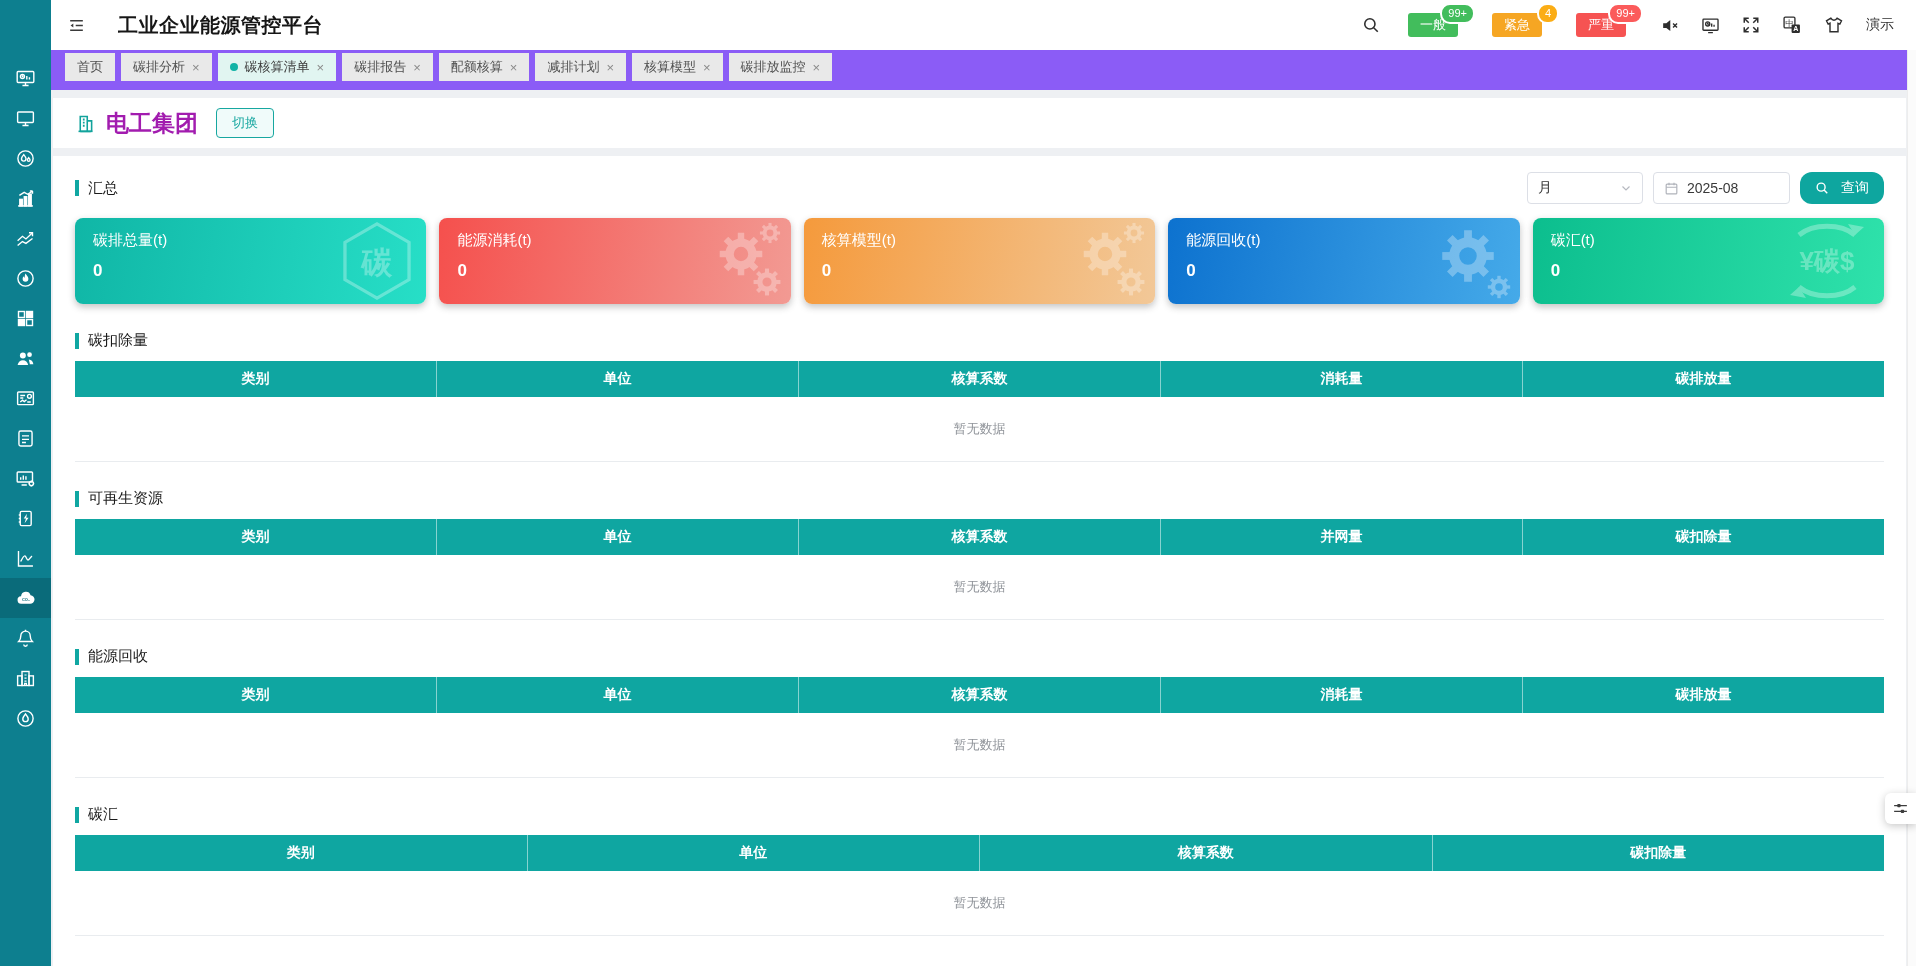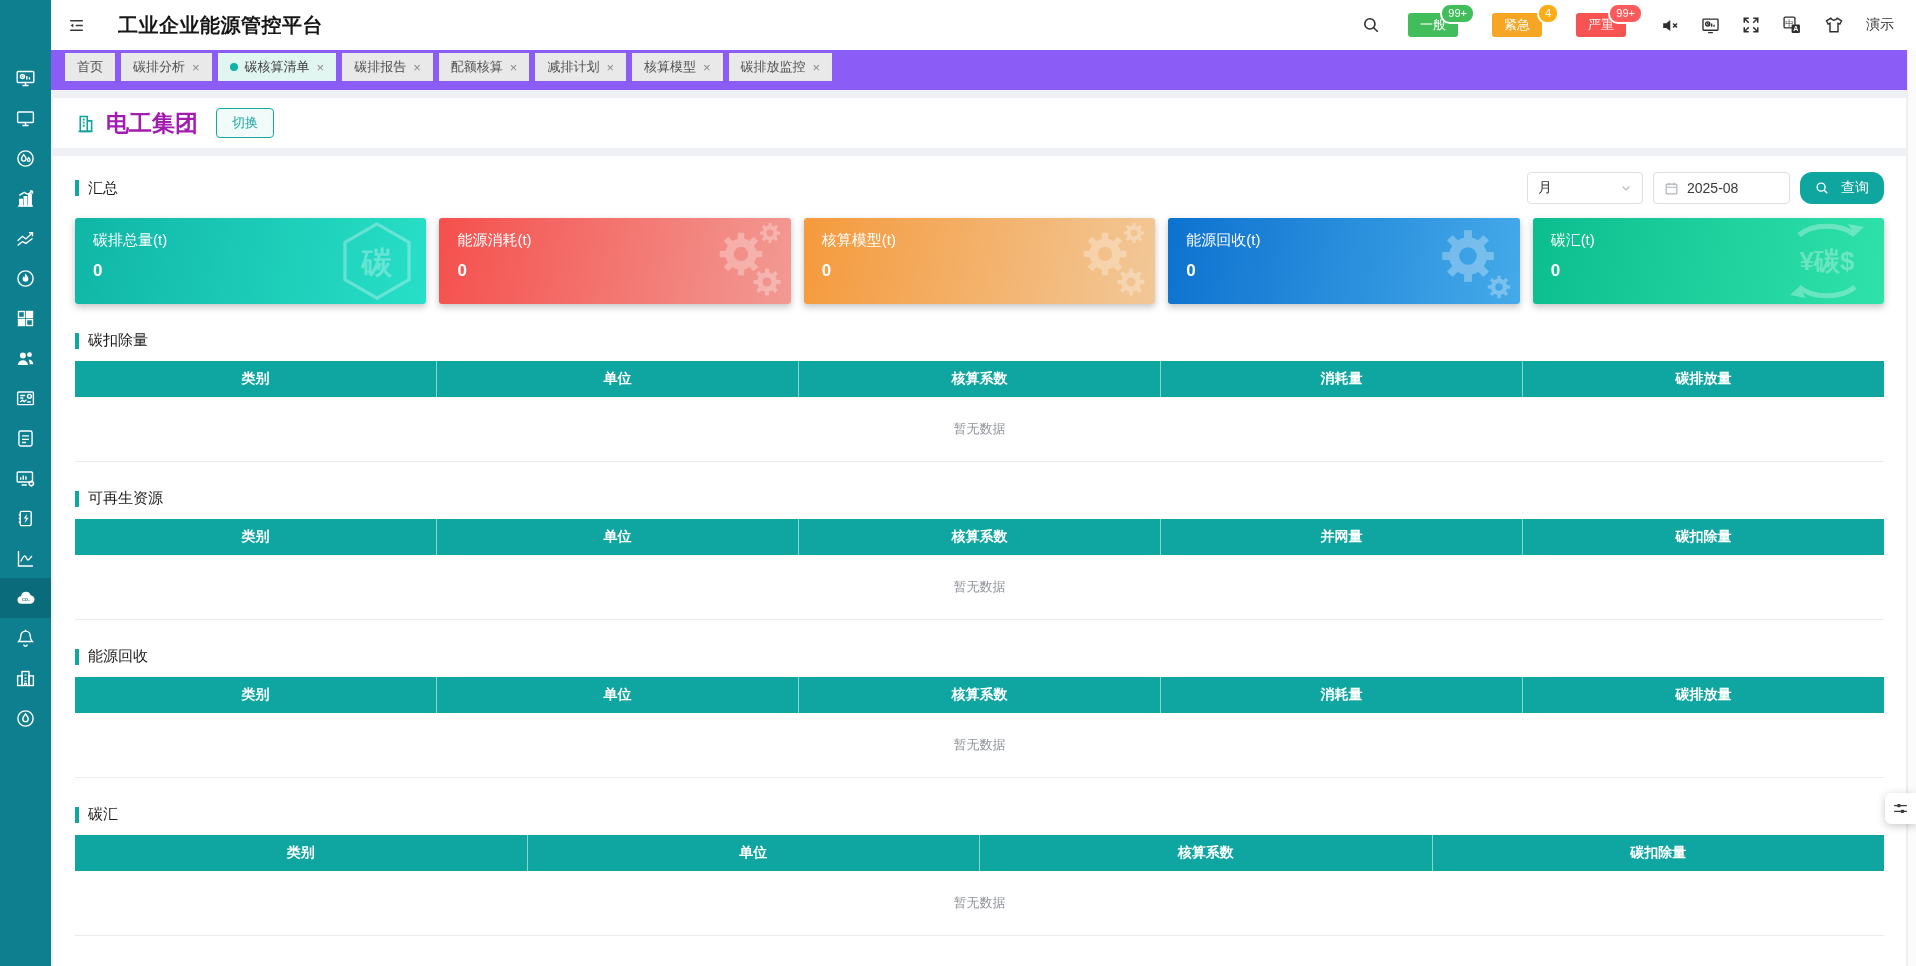--- a/index.html
+++ b/index.html
@@ -39,21 +39,21 @@
   .sec-title{display:flex;align-items:center;gap:9px;font-size:15px;font-weight:normal;color:#1a1a1a}
   .sec-title .bar{width:4px;height:16px;background:#10a7a2;display:inline-block}
   .controls{margin-left:auto;display:flex;align-items:center;gap:10px}
   .select-box{width:116px;height:32px;border:1px solid #dcdfe6;border-radius:4px;background:#fff;display:flex;align-items:center;padding:0 10px;font-size:14px;color:#333;cursor:pointer}
   .select-box .chev{margin-left:auto;color:#b6b9c0}
   .date-box{width:137px;height:32px;border:1px solid #dcdfe6;border-radius:4px;background:#fff;display:flex;align-items:center;gap:8px;padding:0 10px;font-size:14px;color:#3a3a3a;cursor:text}
   .date-box .cal{color:#b0b3ba}
   .query-btn{height:32px;padding:0 15px;background:#0ea69f;border:none;border-radius:12px;color:#fff;font-size:14px;display:flex;align-items:center;gap:12px;cursor:pointer;font-family:inherit}
   
   .cards{display:flex;gap:13px;margin-top:14px}
-  .card{flex:1;height:86px;border-radius:3px;position:relative;overflow:hidden;color:#fff;padding:13px 18px;box-shadow:0 3px 7px rgba(40,40,40,.28)}
+  .card{flex:1;height:86px;border-radius:8px;position:relative;overflow:hidden;color:#fff;padding:13px 18px;box-shadow:0 3px 7px rgba(40,40,40,.28)}
   .card-title{font-size:15px}
   .card-value{font-size:17px;font-weight:bold;margin-top:11px}
   .card-wm{position:absolute;right:8px;top:50%;transform:translateY(-50%);opacity:.3;color:#fff}
   
   .section{margin-top:27px}
   .table-head{display:flex;height:36px;background:#0fa6a1;margin-top:11px}
   .th{flex:1;display:flex;align-items:center;justify-content:center;color:#fff;font-size:14px;font-weight:bold;border-right:1px solid rgba(255,255,255,.5)}
   .th:last-child{border-right:none}
   .empty-row{height:65px;display:flex;align-items:center;justify-content:center;font-size:13px;color:#8f9399;border-bottom:1px solid #e9ecef;background:#fff}
   

